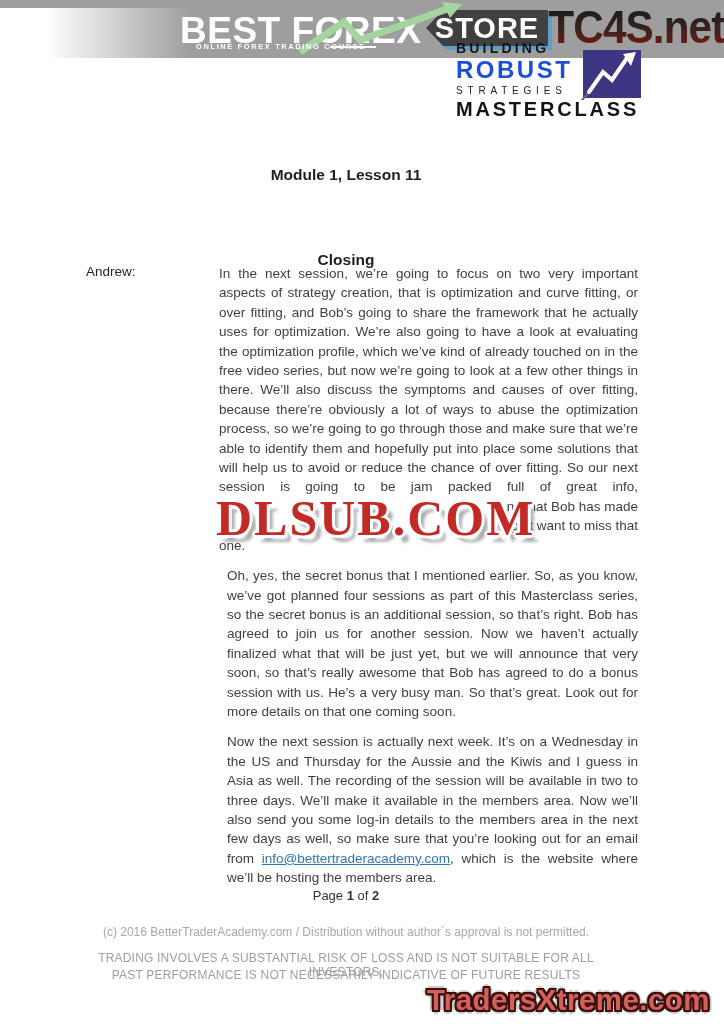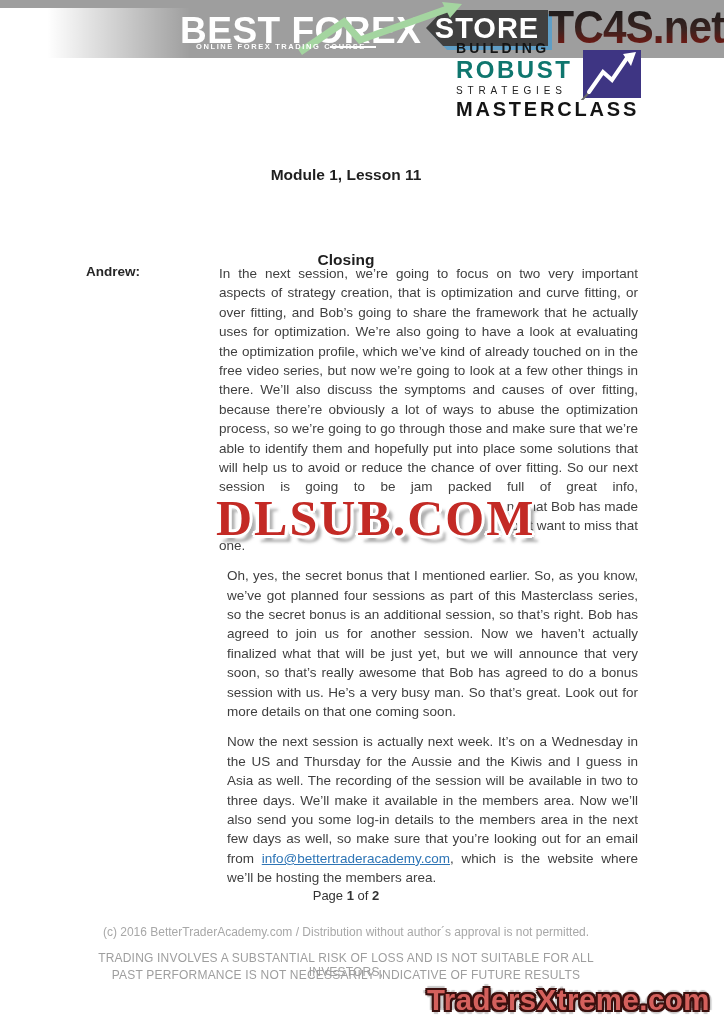--- a/index.html
+++ b/index.html
@@ -26,32 +26,32 @@
   .tagline-line { position:absolute; top:46px; left:330px; width:46px; height:2px; background:#ffffff; }
   .growth-arrow { position:absolute; top:2px; left:292px; }
   .tc4s { position:absolute; top:0px; right:0px; font-size:46px; font-weight:bold;
     letter-spacing:-1px; white-space:nowrap; transform:scaleX(0.92); transform-origin:right top;
     background:linear-gradient(180deg,#1b1b1b 15%,#3a2320 55%,#7e150e 90%);
     -webkit-background-clip:text; background-clip:text; color:transparent; }
 
   
   .mc-logo { position:absolute; top:40px; left:456px; width:184px; color:#141414; }
   .mc-building { font-size:14px; font-weight:bold; letter-spacing:3.2px; }
-  .mc-robust { font-size:24px; font-weight:bold; letter-spacing:2.5px; color:#0f766e; margin-top:0px; }
+  .mc-robust { font-size:24px; font-weight:bold; letter-spacing:2.5px; color:#1d4ed8; margin-top:0px; }
   .mc-strategies { font-size:10px; letter-spacing:4.8px; color:#222222; margin-top:1px; }
   .mc-masterclass { font-size:20px; font-weight:bold; letter-spacing:2.8px; margin-top:2px; white-space:nowrap; }
   .mc-square { position:absolute; top:8px; left:123px; }
 
   
   .content { position:absolute; left:70px; width:552px; }
   .doc-title { top:166px; text-align:center; font-size:15.5px; font-weight:bold; color:#1f1f1f; }
   .doc-subtitle { top:203px; text-align:center; font-size:15.5px; font-weight:bold; color:#1f1f1f;margin-top:48px; }
 
   
-  .speaker { position:absolute; left:86px; top:264px; font-size:13.5px; font-weight:bold; color:#262626; }
+  .speaker { position:absolute; left:86px; top:264px; font-size:13.5px; font-weight:normal; color:#262626; }
   .transcript { position:absolute; left:219px; top:264px; width:419px;
     font-size:13.5px; line-height:19.4px; color:#3f3f3f; }
   .para { text-align:justify; margin-bottom:11px;margin-left:8px; }
   .para-flush { text-align:justify; text-align-last:justify; margin-bottom:0; }
   .frag-row { display:flex; justify-content:space-between; }
   .last-line { margin-bottom:11px; }
   .email-link { color:#2e75b6; text-decoration:underline; cursor:pointer; }
 
   
   .wm-center { position:absolute; left:216px; top:489px; font-family:"Liberation Serif", serif;

